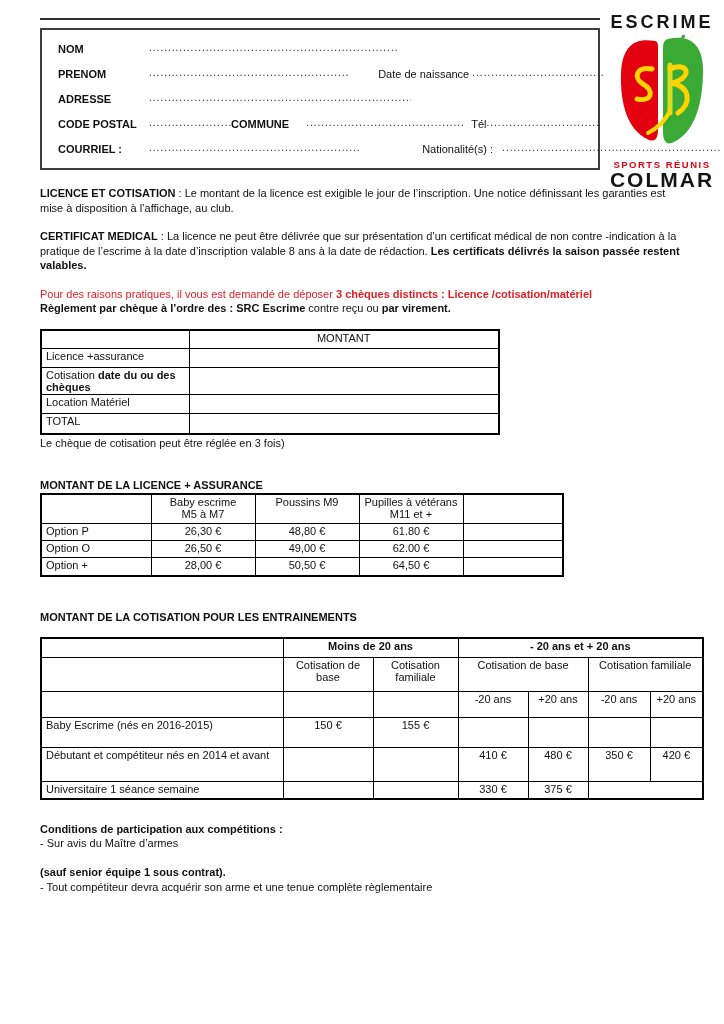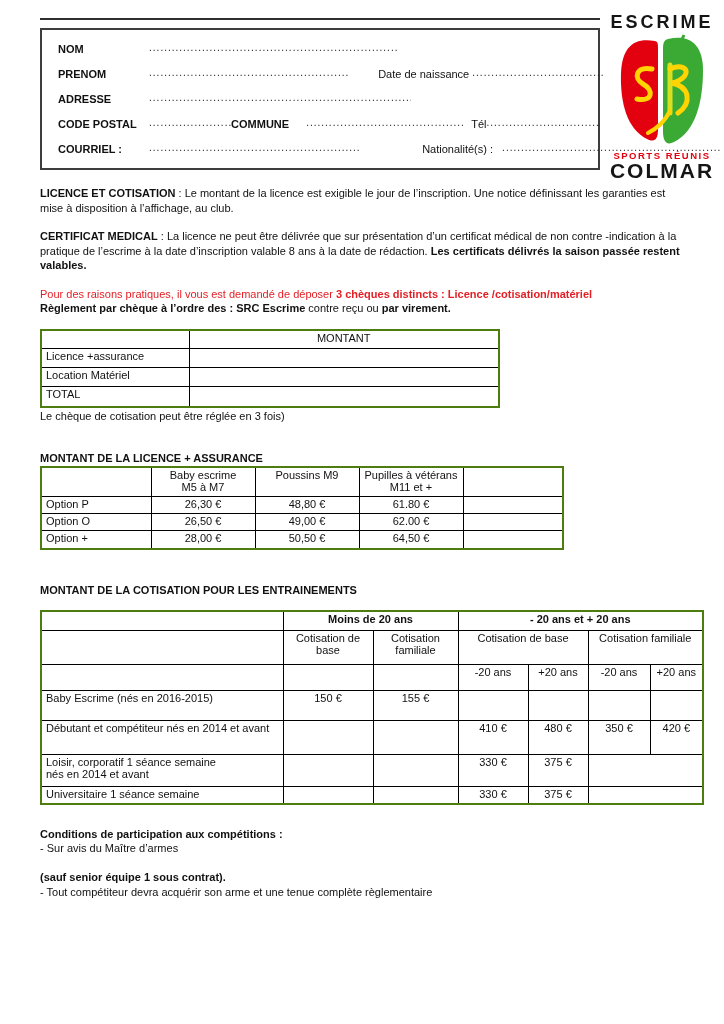--- a/index.html
+++ b/index.html
@@ -14,39 +14,39 @@
   }
   .content{position:absolute;left:40px;top:12px;width:650px;}
   
   .doc-title{white-space:nowrap;}
   .doc-title .main{font-family:"Liberation Serif","DejaVu Serif",serif;font-weight:bold;font-size:22px;letter-spacing:.5px;}
   .doc-title .year{font-weight:bold;font-size:20px;margin-left:26px;}
   .title-rule{width:560px;height:2px;background:#2f2f2f;margin-top:6px;}
   
   .logo{position:absolute;right:6px;top:12px;width:112px;text-align:center;}
   .logo .escrime{font-weight:bold;font-size:18px;letter-spacing:3px;color:#151515;}
-  .logo .sr{font-weight:bold;font-size:9.5px;letter-spacing:1.5px;color:#e3000f;margin-top:1px;}
+  .logo .sr{font-weight:bold;font-size:9.5px;letter-spacing:1.5px;color:#e3000f;margin-top:10px;}
   .logo .colmar{font-weight:bold;font-size:21px;letter-spacing:2px;color:#151515;margin-top:-2px;}
   
   .info-box{
     margin-top:8px;width:560px;height:142px;box-sizing:border-box;
     border:2px solid #3d3d3d;padding:12px 0 0 16px;overflow:visible;
   }
   .ibrow{height:25px;white-space:nowrap;font-size:11px;}
   .iblabel{display:inline-block;font-weight:bold;font-size:11px;}
   .w88{width:88px;}
   .dots{display:inline-block;overflow:hidden;white-space:nowrap;font-size:10px;letter-spacing:1px;color:#222;vertical-align:baseline;}
   
   .para{font-size:11px;line-height:1.32;margin:0;}
   .b{font-weight:bold;}
   .red{color:#e31e24;}
   .mt16{margin-top:16px;} .mt14{margin-top:14px;} .mt12{margin-top:12px;}
   
   table{border-collapse:collapse;table-layout:fixed;}
-  table.t{border:2px solid #4d7c0f;}
+  table.t{border:2px solid #000000;}
   table.t td{border:1px solid #000;font-size:11px;padding:1px 4px;vertical-align:top;overflow:hidden;}
   td.c{text-align:center;}
   .sec-head{font-weight:bold;font-size:11px;}
   .note{font-size:11px;}
   td.lightleft{border-left:1px solid #9a9a9a;}
 </style>
 </head>
 <body>
 
 <div class="page">
@@ -124,20 +124,24 @@
           <col style="width:148px">
           <col>
         </colgroup>
       <tbody>
           <tr style="height:19px">
         <td></td>
         <td class="c">MONTANT</td>
       </tr>
       <tr style="height:19px">
         <td><span>Licence +assurance</span><span class="b"></span></td>
+        <td></td>
+      </tr>
+      <tr style="height:19px">
+        <td><span>Cotisation </span><span class="b">date du ou des chèques</span></td>
         <td></td>
       </tr>
       <tr style="height:19px">
         <td><span>Location Matériel</span><span class="b"></span></td>
         <td></td>
       </tr>
       <tr style="height:20px">
         <td><span>TOTAL</span><span class="b"></span></td>
         <td></td>
       </tr>
@@ -230,28 +234,20 @@
       </tr>
       <tr style="height:34px">
         <td>Débutant et compétiteur nés en 2014 et avant</td>
         <td class="c"></td>
         <td class="c"></td>
         <td class="c">410 €</td>
         <td class="c">480 €</td>
         <td class="c">350 €</td>
         <td class="c lightleft">420 €</td>
       </tr>
-      <tr style="height:32px">
-        <td><span>Loisir, corporatif 1 séance semaine</span><br><span>nés en 2014 et avant</span></td>
-        <td class="c"></td>
-        <td class="c"></td>
-        <td class="c">330 €</td>
-        <td class="c">375 €</td>
-        <td colspan="2"></td>
-      </tr>
       <tr style="height:17px">
         <td>Universitaire 1 séance semaine</td>
         <td class="c"></td>
         <td class="c"></td>
         <td class="c">330 €</td>
         <td class="c">375 €</td>
         <td colspan="2"></td>
       </tr>
     </tbody>
       </table>

